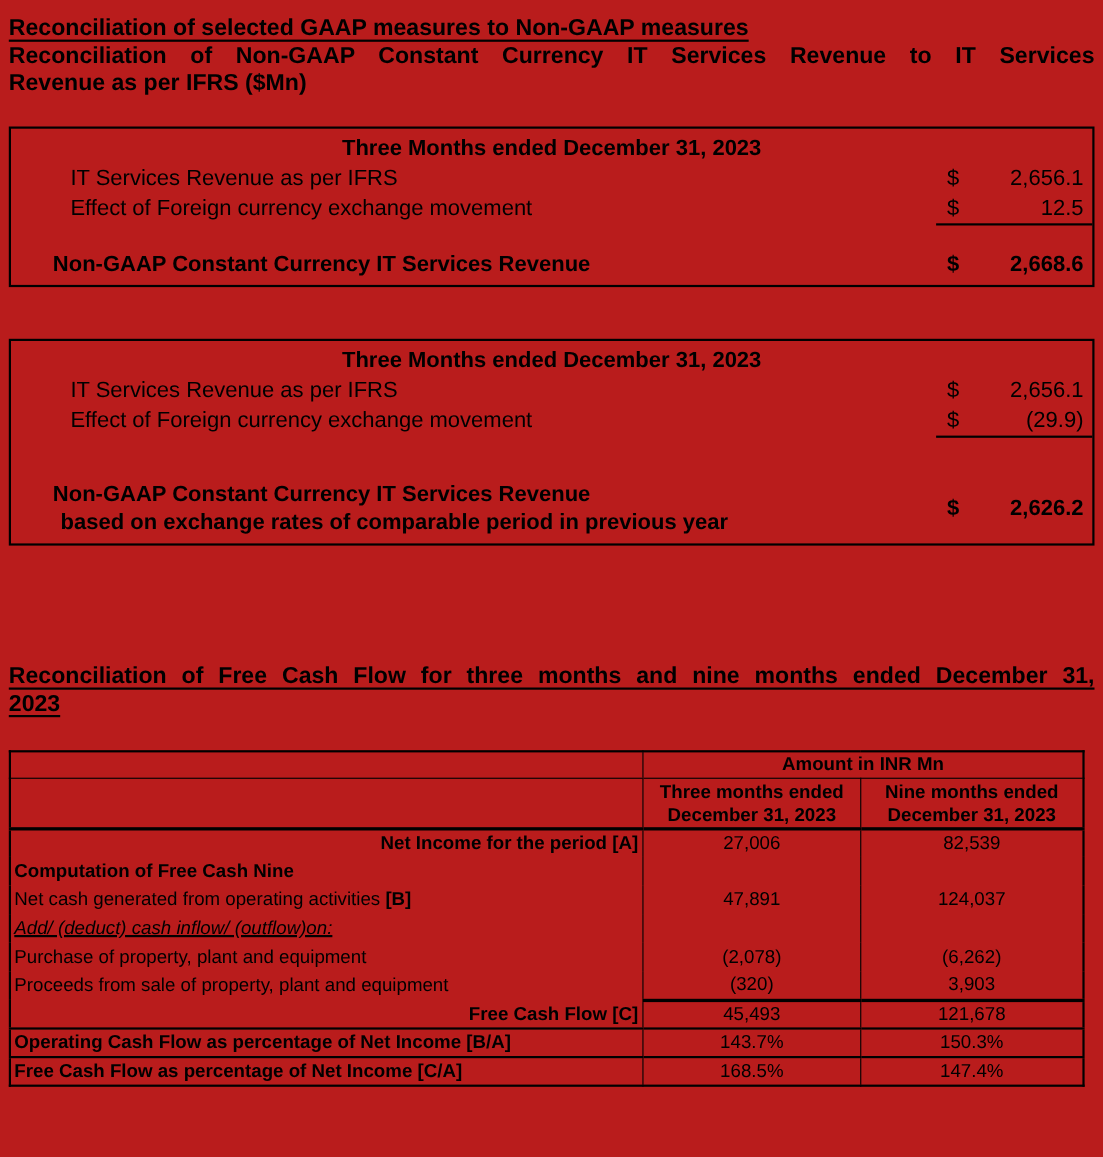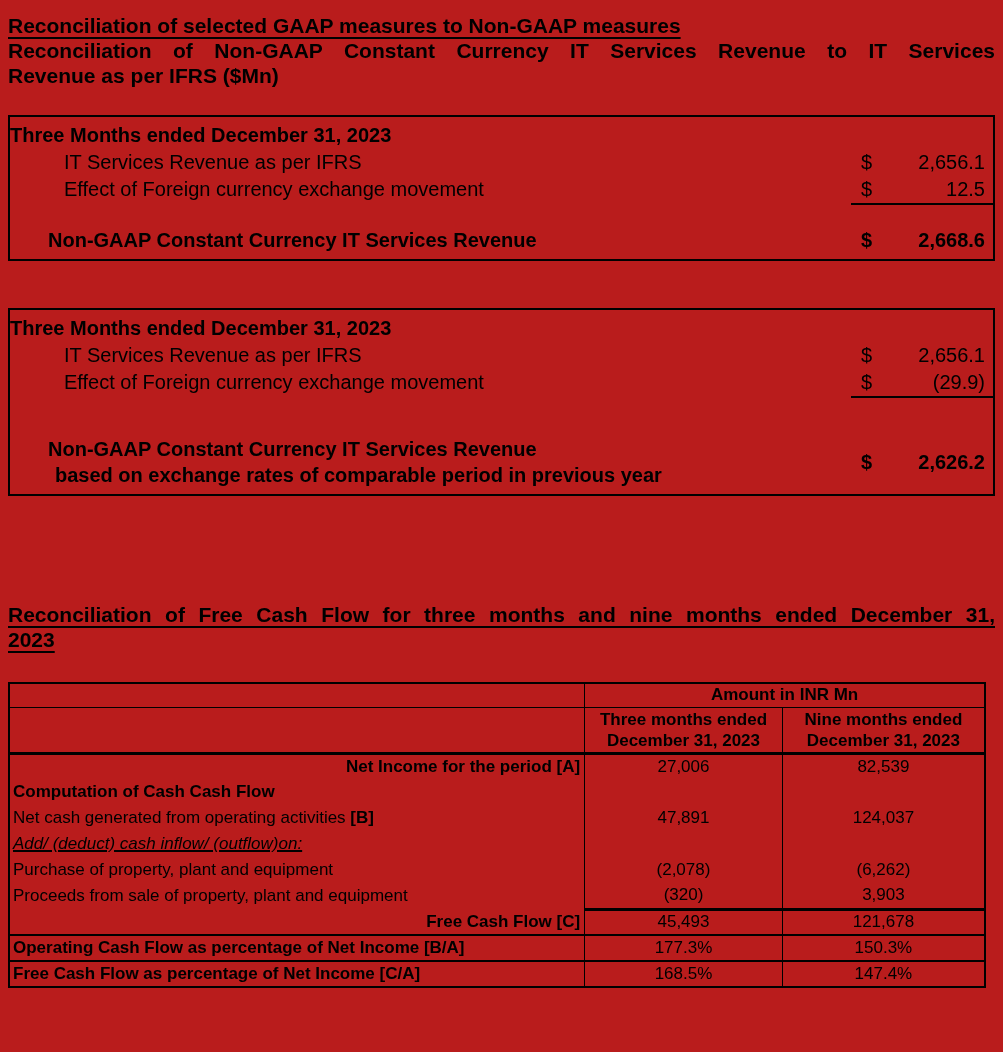--- a/index.html
+++ b/index.html
@@ -48,21 +48,21 @@
 
   
   .cc-table {
     border: 2px solid #000;
     padding: 2px 0 6px 0;
     font-size: 20px;
   }
   .cc-table.t1 { margin-top: 27px; }
   .cc-table.t2 { margin-top: 47px; }
   .cc-period-header {
-    text-align: left;
+    text-align: center;
     font-weight: bold;
     padding: 4px 0 2px 0;
     line-height: 24px;
   }
   .cc-row {
     display: flex;
     align-items: stretch;
     line-height: 27px;
     margin-left: 48px;
   }
@@ -224,21 +224,21 @@
         <span>Nine months ended</span><br>
         <span>December 31, 2023</span>
       </td>
     </tr>
     <tr class="body-row">
       <td class="lbl-right">Net Income for the period [A]</td>
       <td class="val vline">27,006</td>
       <td class="val vline">82,539</td>
     </tr>
     <tr class="body-row">
-      <td class="lbl-bold">Computation of Cash Cash Flow</td>
+      <td class="lbl-bold">Computation of Free Cash Nine</td>
       <td class="val vline"></td>
       <td class="val vline"></td>
     </tr>
     <tr class="body-row">
       <td><span>Net cash generated from operating activities </span><span class="b">[B]</span></td>
       <td class="val vline">47,891</td>
       <td class="val vline">124,037</td>
     </tr>
     <tr class="body-row">
       <td class="lbl-italic">Add/ (deduct) cash inflow/ (outflow)on:</td>
@@ -255,21 +255,21 @@
       <td class="val vline">(320)</td>
       <td class="val vline">3,903</td>
     </tr>
     <tr class="body-row r-fcf">
       <td class="lbl-right">Free Cash Flow [C]</td>
       <td class="val vline">45,493</td>
       <td class="val vline">121,678</td>
     </tr>
     <tr class="body-row r-ocfpct">
       <td class="lbl-bold">Operating Cash Flow as percentage of Net Income [B/A]</td>
-      <td class="val vline">177.3%</td>
+      <td class="val vline">143.7%</td>
       <td class="val vline">150.3%</td>
     </tr>
     <tr class="body-row">
       <td class="lbl-bold">Free Cash Flow as percentage of Net Income [C/A]</td>
       <td class="val vline">168.5%</td>
       <td class="val vline">147.4%</td>
     </tr>
   </tbody>
     </table>
 

